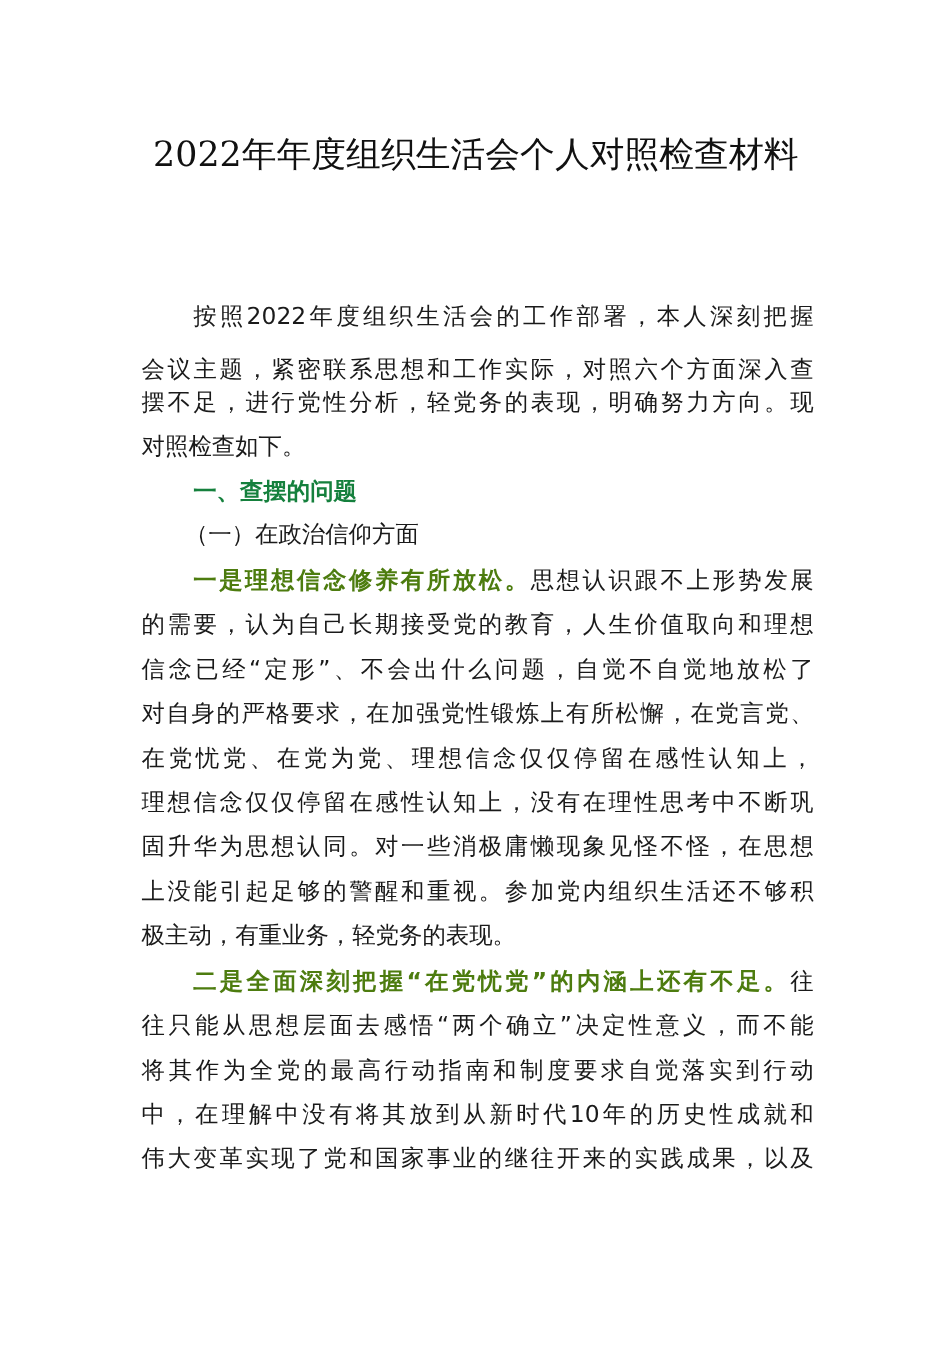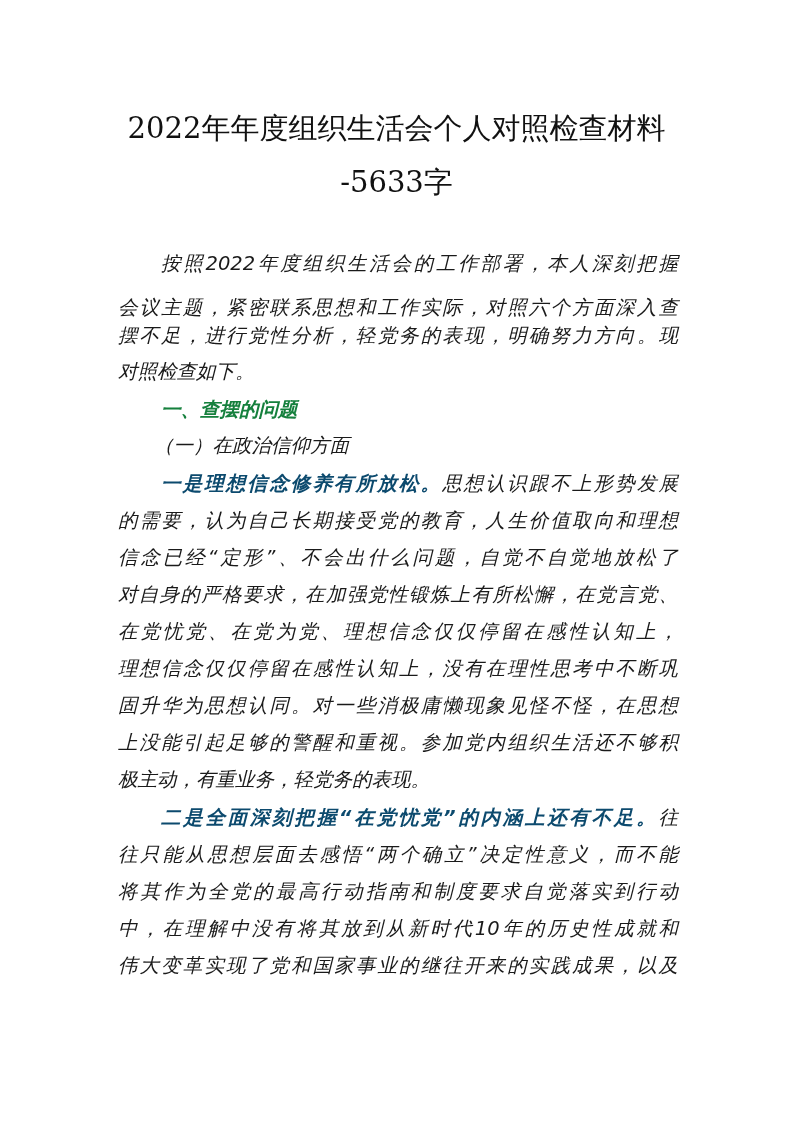--- a/index.html
+++ b/index.html
@@ -15,34 +15,32 @@
     .t2 { top: 162px; }
     .body-text {
       position: absolute; left: 118px; width: 560px;
       font-family: "DejaVu Sans", "Liberation Sans", sans-serif;
       font-size: 19.5px; color: #1a1a1a;
     }
     .line {
       position: absolute; left: 0; width: 560px; height: 34px;
       white-space: nowrap; text-align: justify; text-align-last: justify;
       line-height: 34px;
-      font-style: italic;
     }
     .line.last { text-align-last: left; }
     .indent { padding-left: 43px; width: 517px; }
-    .bold { font-weight: bold; color: #0c4a6e; }
+    .bold { font-weight: bold; color: #4d7c0f; }
     .heading { font-weight: bold; color: #15803d; }
   </style>
 </head>
 <body>
 
 <div class="page">
 
   <div class="title t1">2022年年度组织生活会个人对照检查材料</div>
-  <div class="title t2">-5633字</div>
 
   <div class="body-text" style="top:247px;">
 
     <div class="line indent" style="top:0px;">按照2022年度组织生活会的工作部署，本人深刻把握</div>
     <div class="line" style="top:44px;">会议主题，紧密联系思想和工作实际，对照六个方面深入查</div>
     <div class="line" style="top:72px;">摆不足，进行党性分析，轻党务的表现，明确努力方向。现</div>
     <div class="line last" style="top:108px;">对照检查如下。</div>
 
     <div class="line last indent heading" style="top:146px;">一、查摆的问题</div>
 

